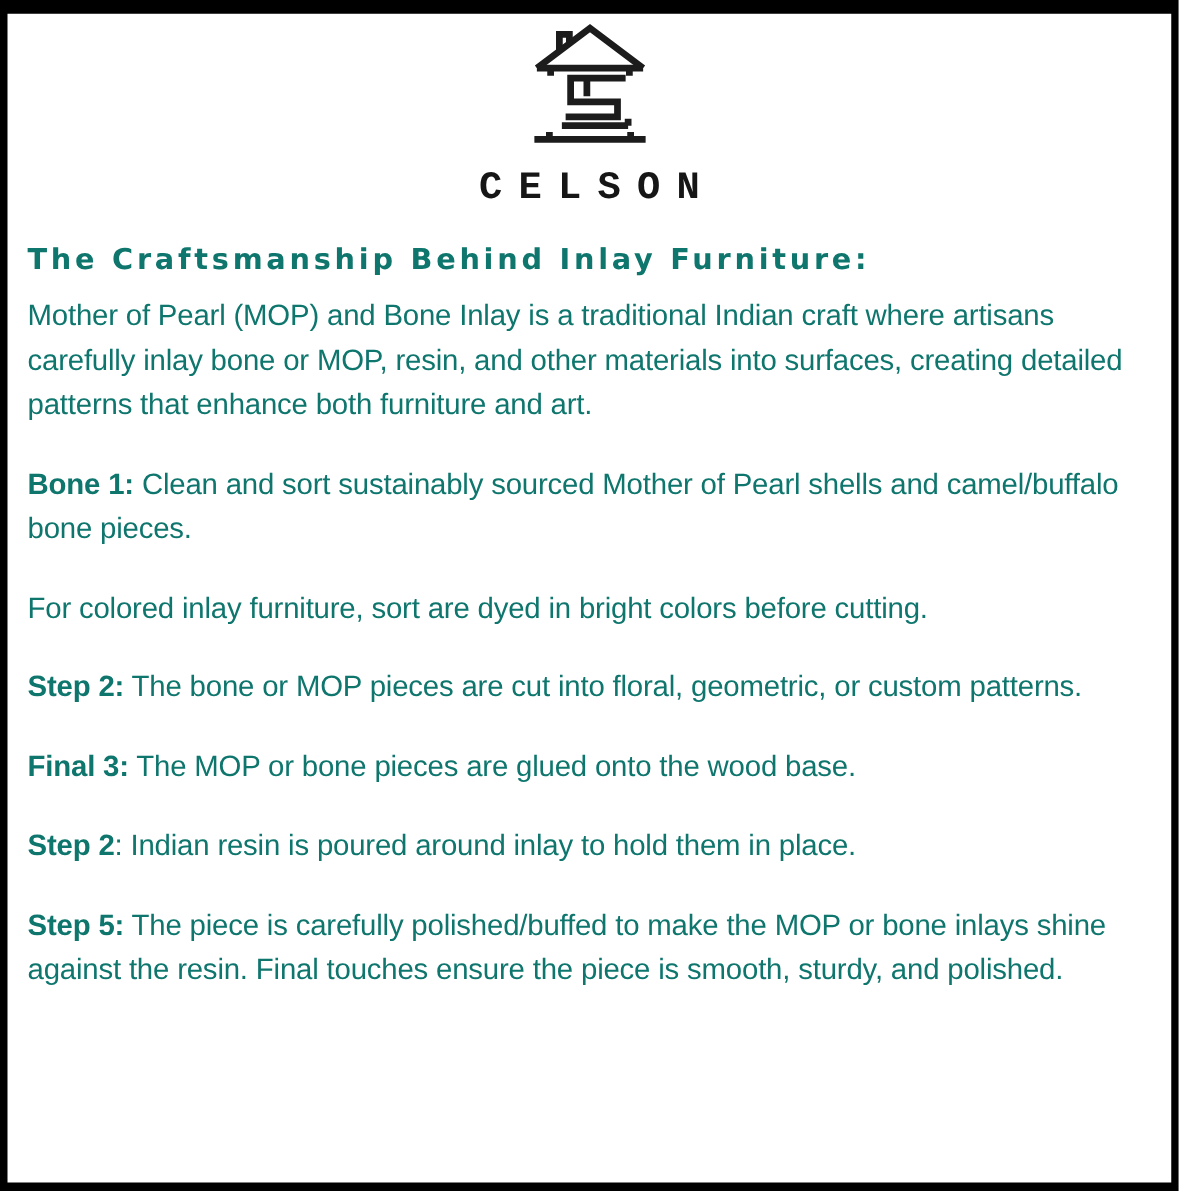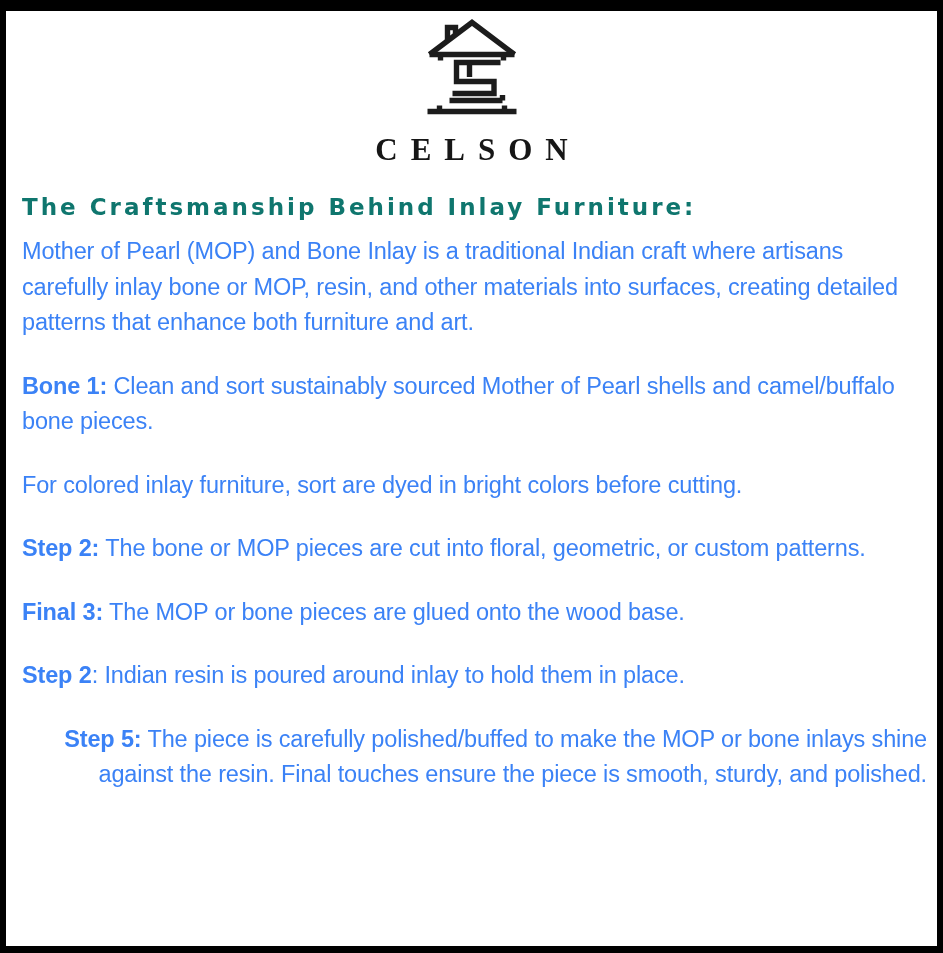--- a/index.html
+++ b/index.html
@@ -36,21 +36,21 @@
     text-align: center;
     padding-top: 4px;
   }
   .logo-mark {
     display: inline-block;
     line-height: 0;
   }
   .wordmark {
     display: block;
     margin-top: 11px;
-    font-family: Liberation Serif, serif;
+    font-family: Liberation Mono, monospace;
     font-size: 31px;
     font-weight: 600;
     letter-spacing: 13px;
     text-indent: 13px;
     color: #161616;
     line-height: 1;
   }
 
   
   .headline {
@@ -67,26 +67,26 @@
   
   .body-copy {
     margin: 0 0 0 6px;
     padding-top: 14px;
     width: 905px;
   }
   .para {
     font-family: "Liberation Sans", sans-serif;
     font-size: 23.5px;
     font-weight: normal;
-    color: #3b82f6;
+    color: #0f766e;
     line-height: 35.5px;
     margin: 0 0 28px 0;
     letter-spacing: -0.15px;
   }
-  .para:last-child { margin-bottom: 0; text-align: right; }
+  .para:last-child { margin-bottom: 0; }
   .para b {
     font-weight: bold;
   }
 </style>
 </head>
 <body>
 
 <div id="poster">
   <div class="inner">
 

